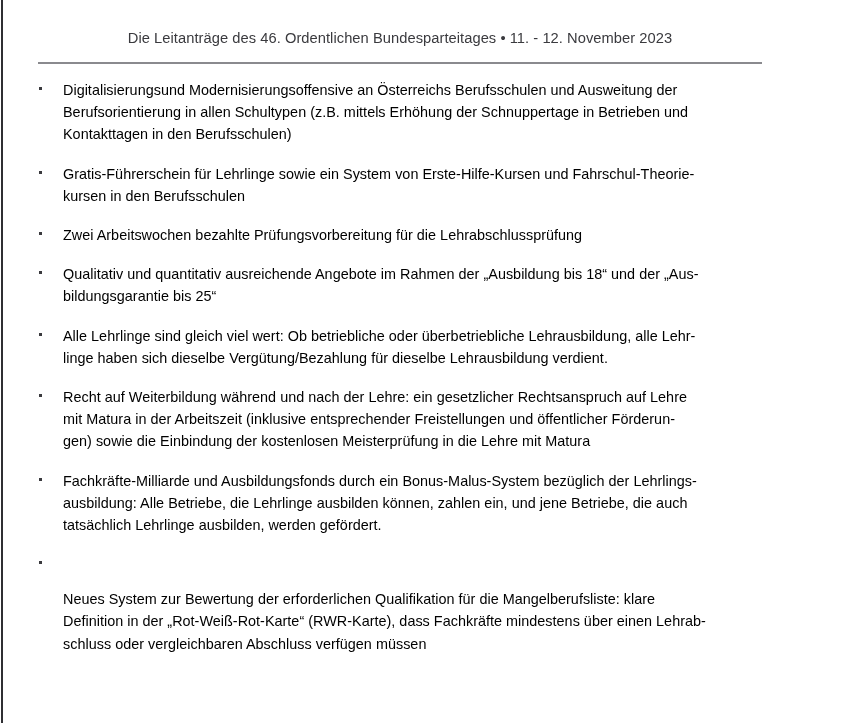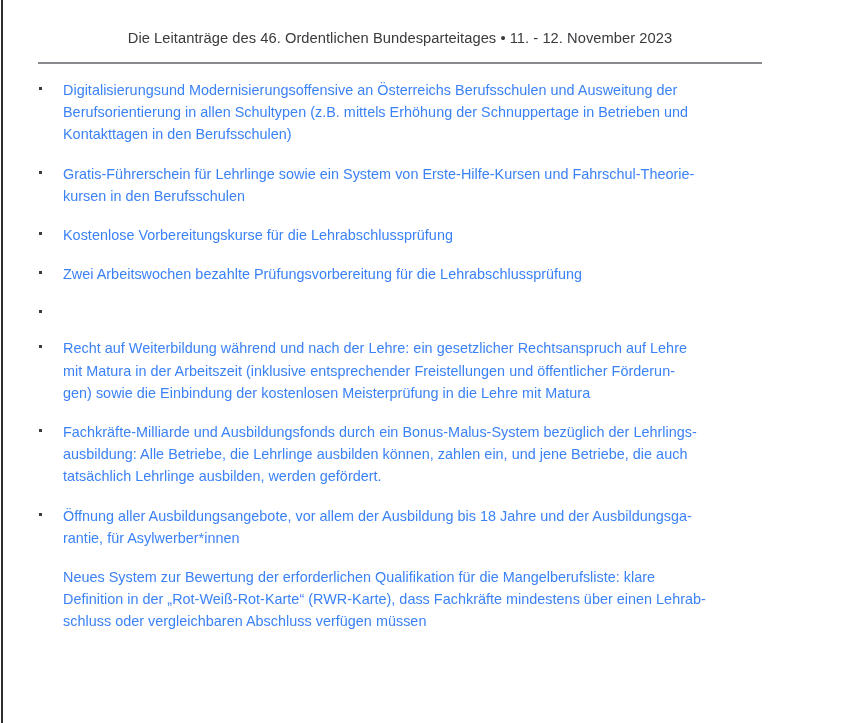--- a/index.html
+++ b/index.html
@@ -87,21 +87,21 @@
     top: 8px;
     width: 3px;
     height: 3px;
     background: #3a3a3e;
   }
 
   .bullet-text {
     display: block;
     font-size: 14.4px;
     line-height: 22.2px;
-    color: #3b82f6;
+    color: #000000;
     letter-spacing: 0.02px;
     text-align: left;
     white-space: pre-line;
   }
 </style>
 </head>
 <body>
 
 <div class="page">
 
@@ -119,54 +119,55 @@
 Berufsorientierung in allen Schultypen (z.B. mittels Erhöhung der Schnuppertage in Betrieben und
 Kontakttagen in den Berufsschulen)</span>
     </li>
 
     <li class="bullet-item">
       <span class="bullet-marker"></span>
       <span class="bullet-text">Gratis-Führerschein für Lehrlinge sowie ein System von Erste-Hilfe-Kursen und Fahrschul-Theorie-
 kursen in den Berufsschulen</span>
     </li>
 
-    <li class="bullet-item">
-      <span class="bullet-marker"></span>
-      <span class="bullet-text">Kostenlose Vorbereitungskurse für die Lehrabschlussprüfung</span>
-    </li>
 
     <li class="bullet-item">
       <span class="bullet-marker"></span>
       <span class="bullet-text">Zwei Arbeitswochen bezahlte Prüfungsvorbereitung für die Lehrabschlussprüfung</span>
     </li>
 
     <li class="bullet-item">
       <span class="bullet-marker"></span>
+      <span class="bullet-text">Qualitativ und quantitativ ausreichende Angebote im Rahmen der „Ausbildung bis 18“ und der „Aus-
+bildungsgarantie bis 25“</span>
     </li>
 
+    <li class="bullet-item">
+      <span class="bullet-marker"></span>
+      <span class="bullet-text">Alle Lehrlinge sind gleich viel wert: Ob betriebliche oder überbetriebliche Lehrausbildung, alle Lehr-
+linge haben sich dieselbe Vergütung/Bezahlung für dieselbe Lehrausbildung verdient.</span>
+    </li>
 
     <li class="bullet-item">
       <span class="bullet-marker"></span>
       <span class="bullet-text">Recht auf Weiterbildung während und nach der Lehre: ein gesetzlicher Rechtsanspruch auf Lehre
 mit Matura in der Arbeitszeit (inklusive entsprechender Freistellungen und öffentlicher Förderun-
 gen) sowie die Einbindung der kostenlosen Meisterprüfung in die Lehre mit Matura</span>
     </li>
 
     <li class="bullet-item">
       <span class="bullet-marker"></span>
       <span class="bullet-text">Fachkräfte-Milliarde und Ausbildungsfonds durch ein Bonus-Malus-System bezüglich der Lehrlings-
 ausbildung: Alle Betriebe, die Lehrlinge ausbilden können, zahlen ein, und jene Betriebe, die auch
 tatsächlich Lehrlinge ausbilden, werden gefördert.</span>
     </li>
 
 
     <li class="bullet-item">
       <span class="bullet-marker"></span>
-      <span class="bullet-text">Öffnung aller Ausbildungsangebote, vor allem der Ausbildung bis 18 Jahre und der Ausbildungsga-
-rantie, für Asylwerber*innen</span>
     </li>
 
     <li class="bullet-item">
 
       <span class="bullet-text">Neues System zur Bewertung der erforderlichen Qualifikation für die Mangelberufsliste: klare
 Definition in der „Rot-Weiß-Rot-Karte“ (RWR-Karte), dass Fachkräfte mindestens über einen Lehrab-
 schluss oder vergleichbaren Abschluss verfügen müssen</span>
     </li>
 
   </ul>

